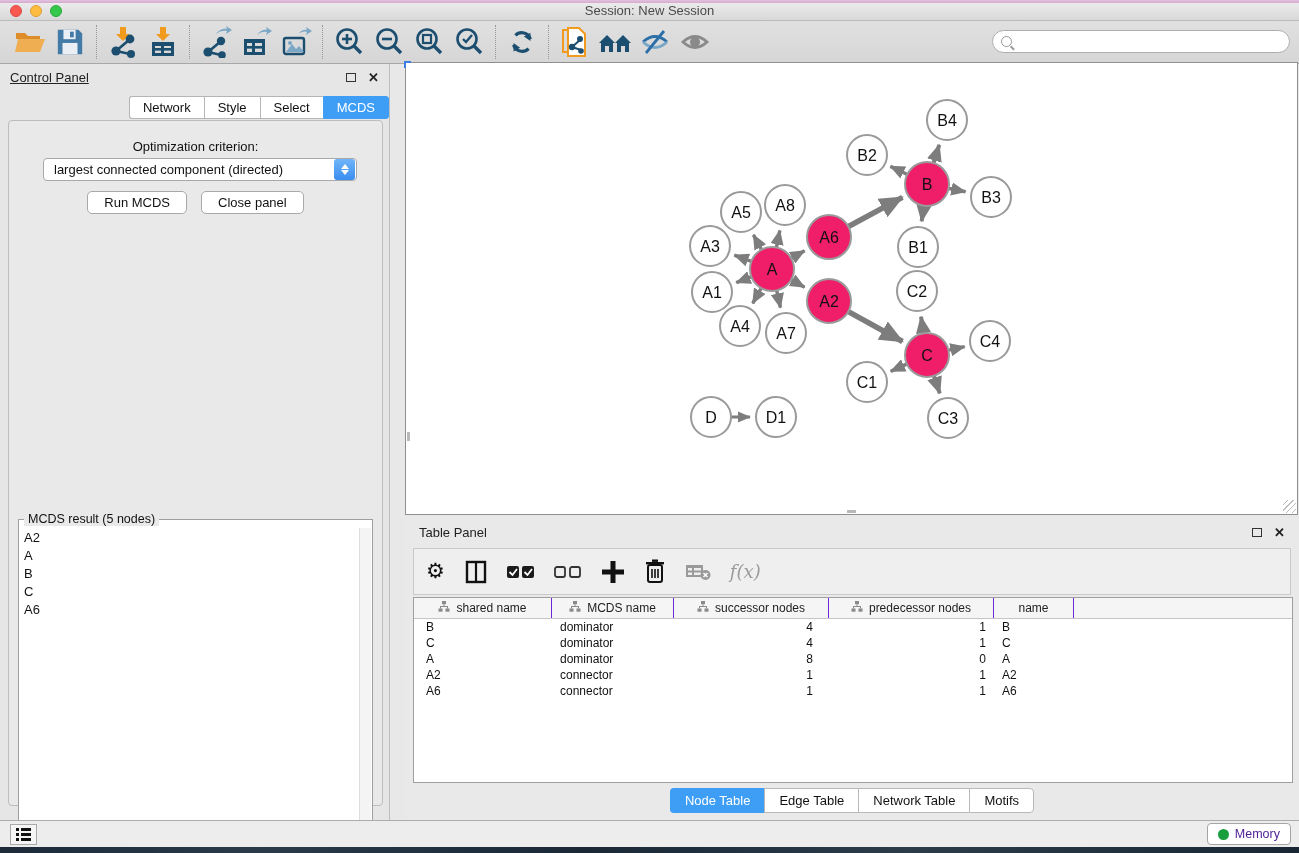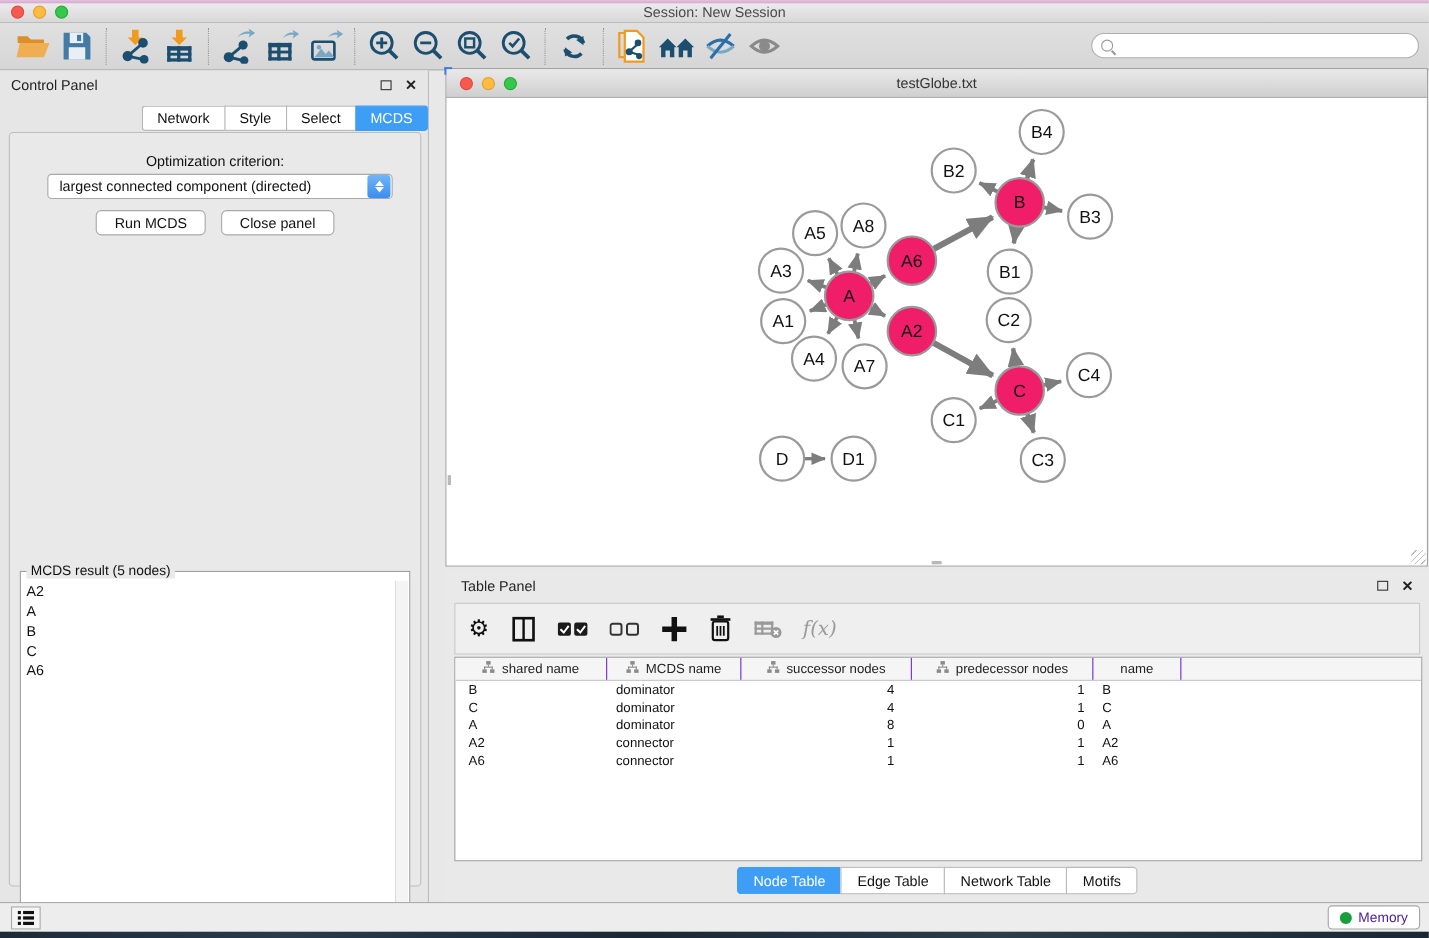--- a/index.html
+++ b/index.html
@@ -29,21 +29,21 @@
     background:#fff; border:1px solid #aeaeae; border-radius:12px; display:flex; align-items:center; padding-left:8px;}
   #search-wrap .mag { width:11px; height:11px; border:1.6px solid #9a9a9a; border-radius:50%; position:relative;}
   #search-wrap .mag::after{ content:""; position:absolute; width:5px; height:1.6px; background:#9a9a9a;
     transform:rotate(45deg); left:8px; top:10px;}
   #search-input { border:none; outline:none; flex:1; height:100%; font-size:12px; background:transparent; padding:0 8px;}
 
   
   #control-panel { position:absolute; left:0; top:64px; width:390px; height:756px;
     background:#e6e6e6; border-right:1px solid #bdbdbd; }
   #cp-header { height:26px; display:flex; align-items:center; padding:0 10px; }
-  #cp-header .hd-title { font-size:13px; color:#222; flex:1; }
+  #cp-header .hd-title { font-size:13px; color:#222; flex:1;text-decoration:underline; }
   .float-icon { width:10px; height:9px; border:1.6px solid #333; margin-right:12px; display:inline-block;}
   .close-icon { font-size:13px; font-weight:bold; color:#222; line-height:1;}
   #cp-tabs { position:absolute; left:0; top:32px; width:100%; display:flex; justify-content:flex-end; }
   .cp-tab { font-size:13px; padding:3px 13px; background:#fff; border:1px solid #b5b5b5; border-right:none; color:#111;}
   .cp-tab:first-child{ border-radius:3px 0 0 3px;}
   .cp-tab:last-child{ border-right:1px solid #b5b5b5; border-radius:0 3px 3px 0;}
   .cp-tab.active { background:#3e9ef5; border-color:#3e9ef5; color:#fff; }
   #cp-box { position:absolute; left:8px; top:56px; width:375px; height:686px;
     background:#e9e9e9; border:1px solid #bdbdbd; border-radius:4px; }
   #opt-label { text-align:center; font-size:13px; margin-top:18px; color:#111;}
@@ -316,28 +316,20 @@
           <div class="result-item">C</div>
           <div class="result-item">A6</div>
         </div>
       <div id="result-scroll"></div>
     </div>
   </div>
 </div>
 
 <div id="network-window">
   <div id="nw-focus-corner"></div>
-  <div id="nw-titlebar">
-    <div class="tl-group">
-      <div class="tl red"></div>
-      <div class="tl yellow"></div>
-      <div class="tl green"></div>
-    </div>
-    <div class="title">testGlobe.txt</div>
-  </div>
   <svg id="graph-canvas" viewBox="0 0 891 425">
       <defs>
         <marker id="arrow" markerUnits="strokeWidth" markerWidth="4.4" markerHeight="3.8" refX="4.1" refY="1.9" orient="auto">
           <path d="M0,0 L4.4,1.9 L0,3.8 z" fill="#7d7d7d"></path>
         </marker>
       </defs>
       <line x1="347.24867563180135" y1="173.04386354082953" x2="328.3767216786582" y2="166.0429773969216" stroke="#7d7d7d" stroke-width="3.5" marker-end="url(#arrow)"></line>
       <line x1="356.4445610618003" y1="162.43032195234252" x2="347.42207061965956" y2="145.84058146195474" stroke="#7d7d7d" stroke-width="3.5" marker-end="url(#arrow)"></line>
       <line x1="369.9811984858021" y1="160.40025360835892" x2="373.8244419684573" y2="141.47967030913338" stroke="#7d7d7d" stroke-width="3.5" marker-end="url(#arrow)"></line>
       <line x1="347.325077653959" y1="187.15872023264905" x2="330.2773990498533" y2="193.69366369755625" stroke="#7d7d7d" stroke-width="3.5" marker-end="url(#arrow)"></line>

